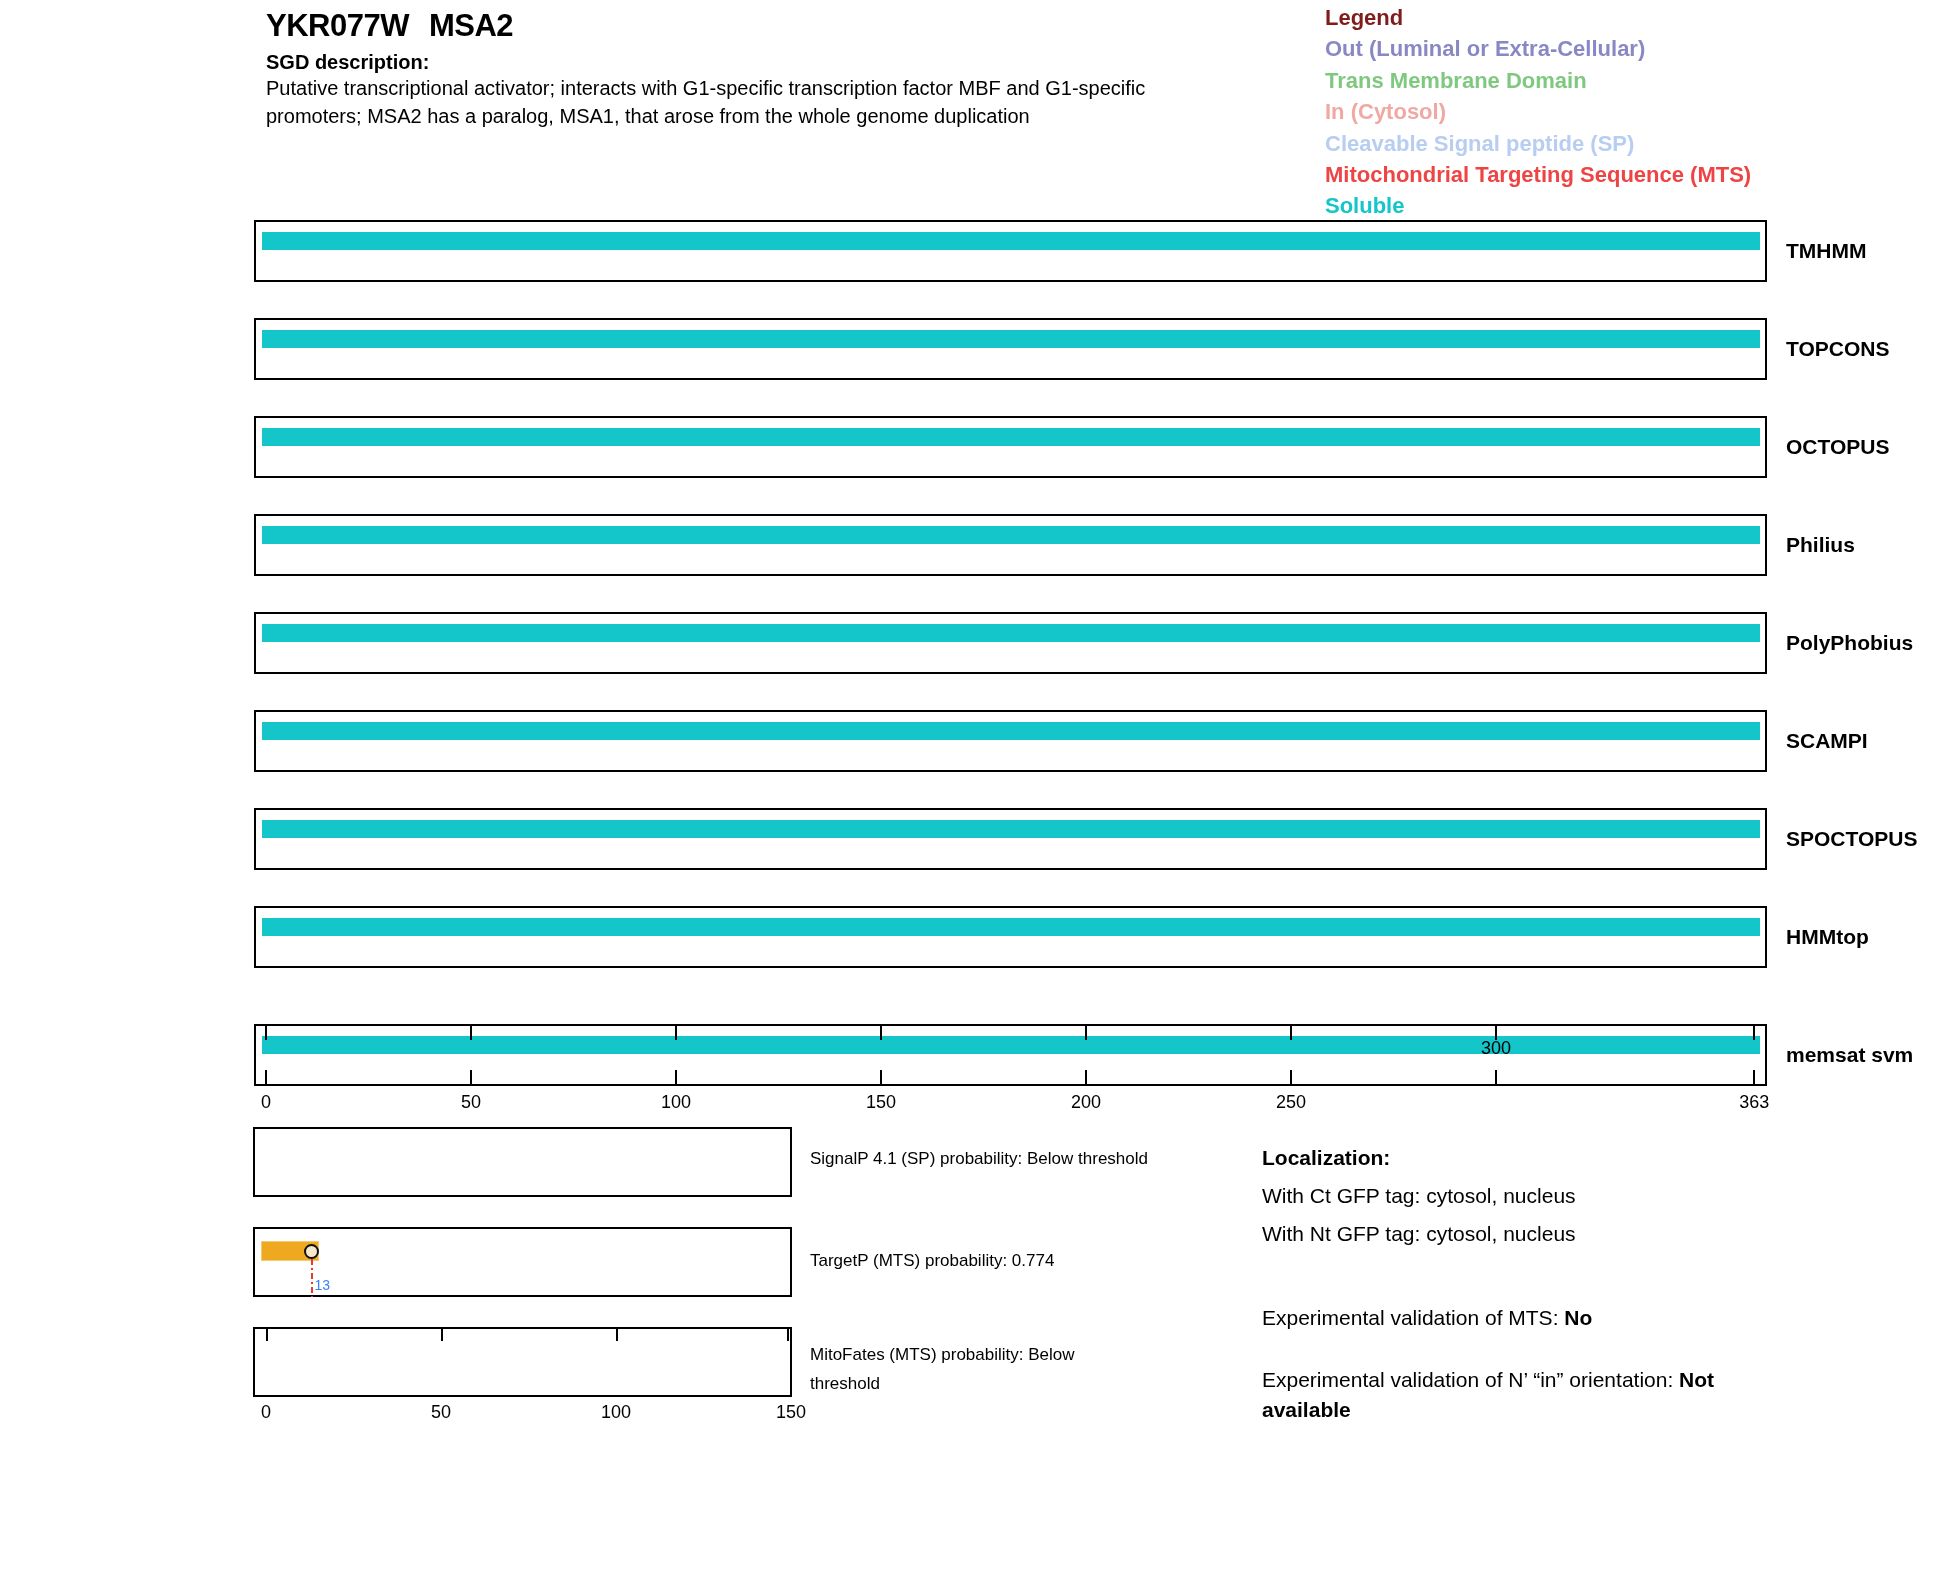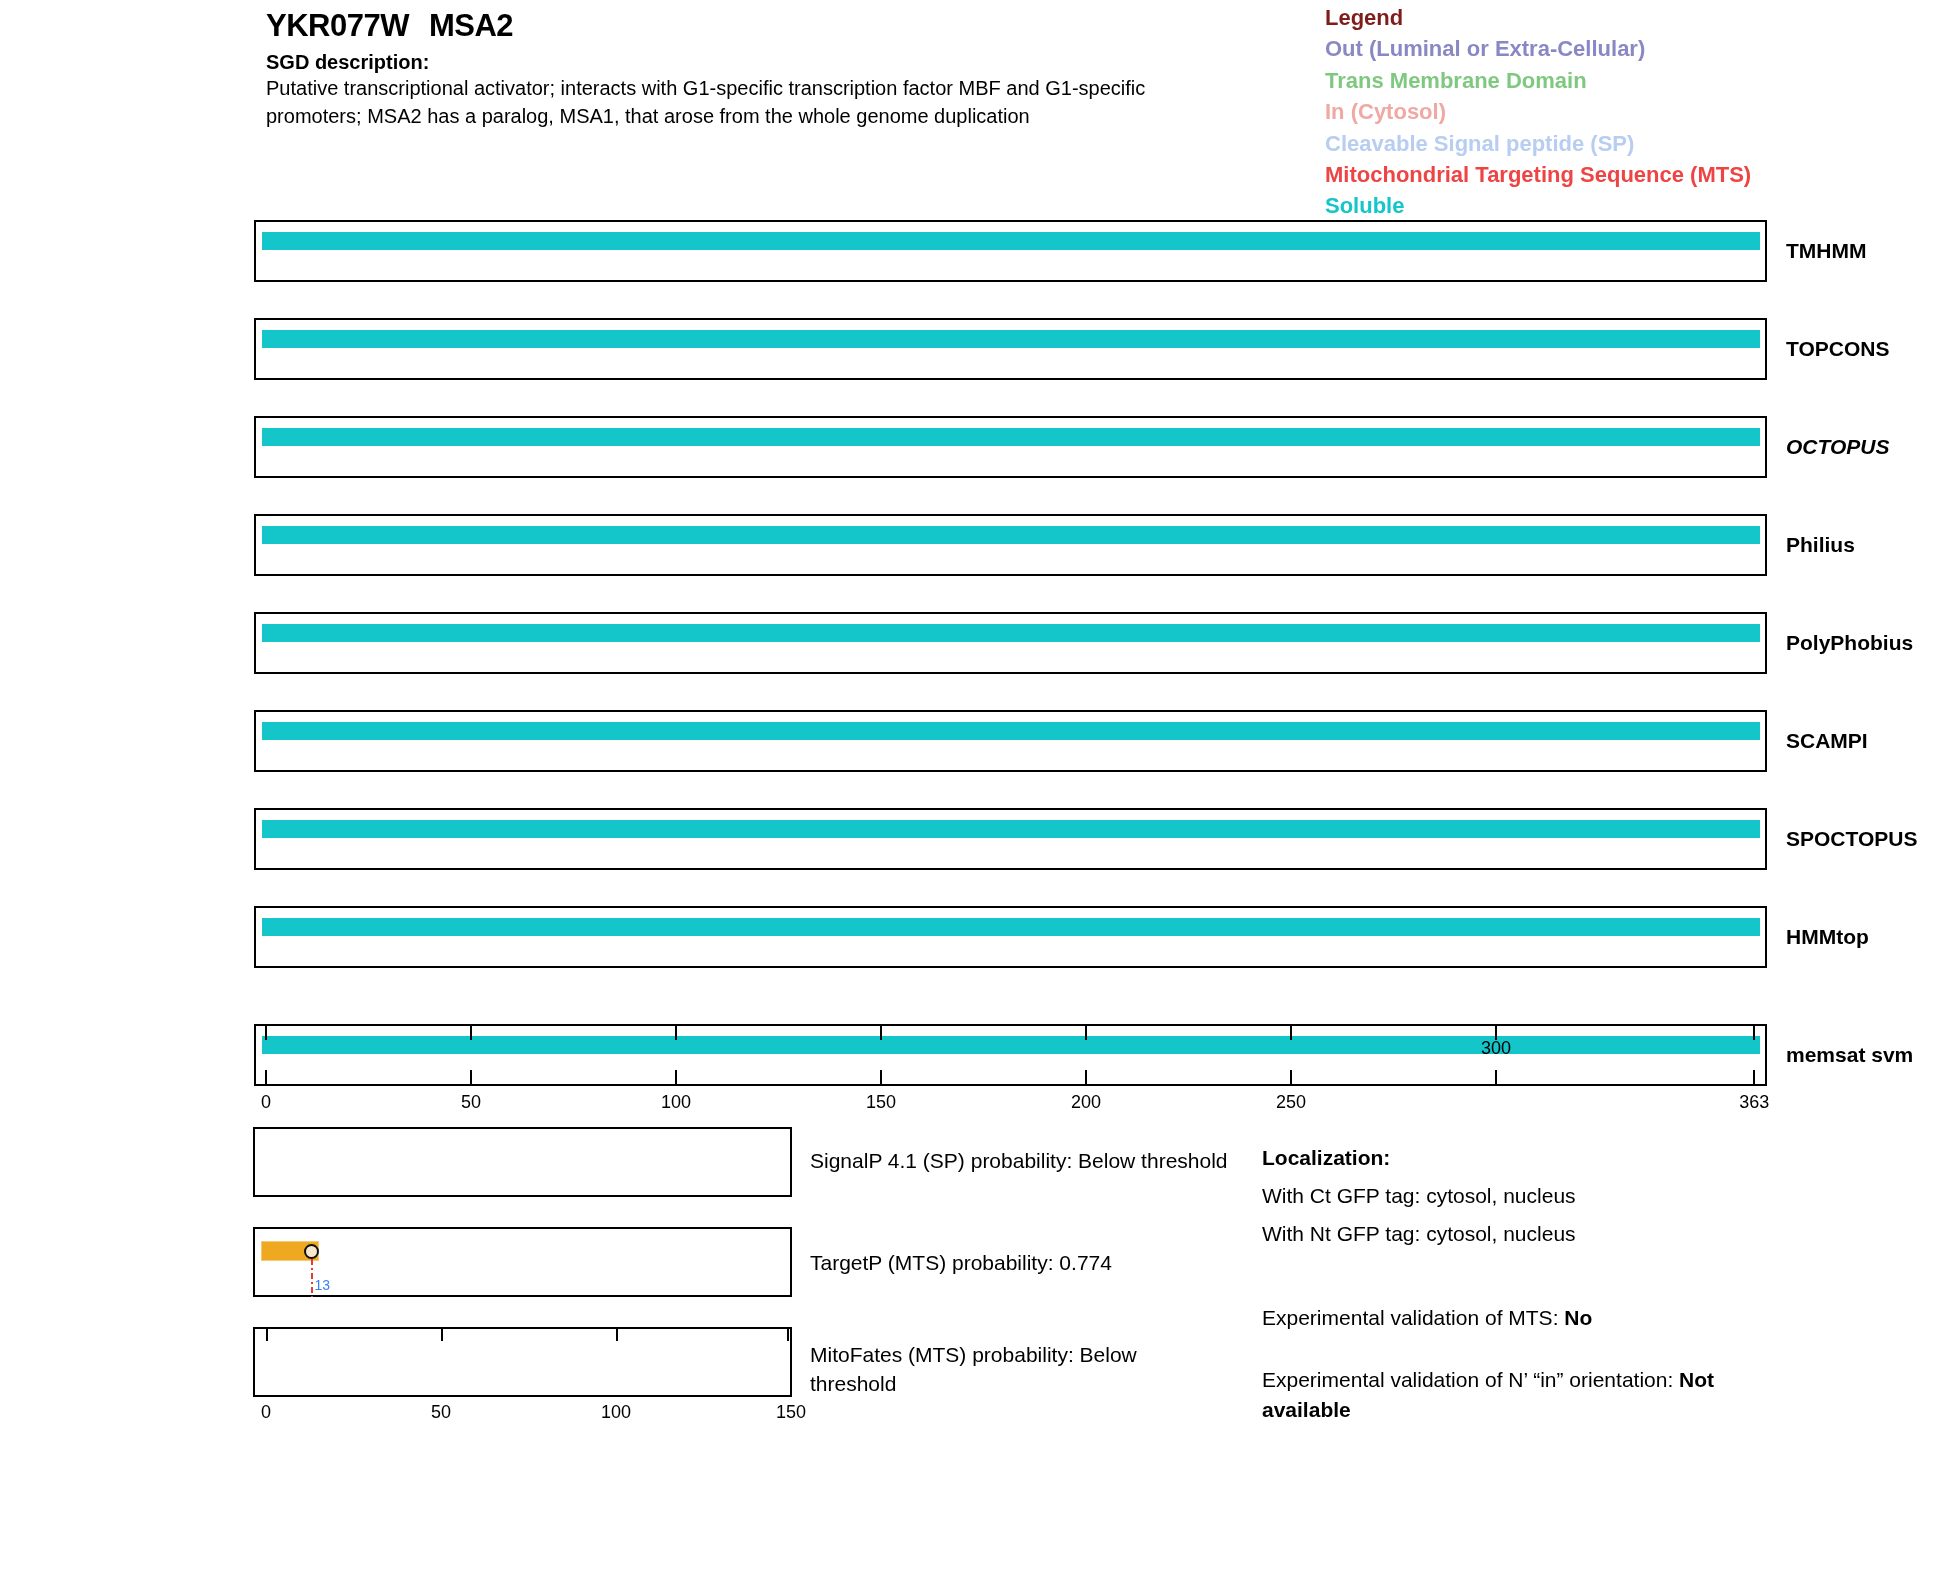--- a/index.html
+++ b/index.html
@@ -38,21 +38,21 @@
     position:absolute;width:15px;height:15px;box-sizing:border-box;
     border:2px solid #111;border-radius:50%;background:#F7E8CD;
   }
   .cleavage-line{
     position:absolute;width:2px;
     background-image:repeating-linear-gradient(to bottom,
       #E8392B 0px,#E8392B 6px,transparent 6px,transparent 9px,
       #E8392B 9px,#E8392B 11px,transparent 11px,transparent 14px);
   }
   .cleavage-num{position:absolute;font-size:14px;color:#3b82f6;}
-  .side-text{position:absolute;left:810px;font-size:21px;white-space:nowrap;}
+  .side-text{position:absolute;left:810px;font-size:17px;white-space:nowrap;}
   
   .loc{position:absolute;left:1262px;font-size:21px;white-space:nowrap;}
   .bold{font-weight:700;}
 </style>
 </head>
 <body>
 
 <div class="canvas">
 
   <div class="abs title">
@@ -79,21 +79,21 @@
         <div class="track-bar" style="left: 6px; width: 1498px; background: rgb(20, 197, 201);"></div>
       </div>
       <div class="track-label" style="top: 220px;">TMHMM</div>
       <div class="track-box" style="top: 318px;">
         <div class="track-bar" style="left: 6px; width: 1498px; background: rgb(20, 197, 201);"></div>
       </div>
       <div class="track-label" style="top: 318px;">TOPCONS</div>
       <div class="track-box" style="top: 416px;">
         <div class="track-bar" style="left: 6px; width: 1498px; background: rgb(20, 197, 201);"></div>
       </div>
-      <div class="track-label" style="top: 416px; font-style: italic;">OCTOPUS</div>
+      <div class="track-label" style="top: 416px;">OCTOPUS</div>
       <div class="track-box" style="top: 514px;">
         <div class="track-bar" style="left: 6px; width: 1498px; background: rgb(20, 197, 201);"></div>
       </div>
       <div class="track-label" style="top: 514px;">Philius</div>
       <div class="track-box" style="top: 612px;">
         <div class="track-bar" style="left: 6px; width: 1498px; background: rgb(20, 197, 201);"></div>
       </div>
       <div class="track-label" style="top: 612px;">PolyPhobius</div>
       <div class="track-box" style="top: 710px;">
         <div class="track-bar" style="left: 6px; width: 1498px; background: rgb(20, 197, 201);"></div>

